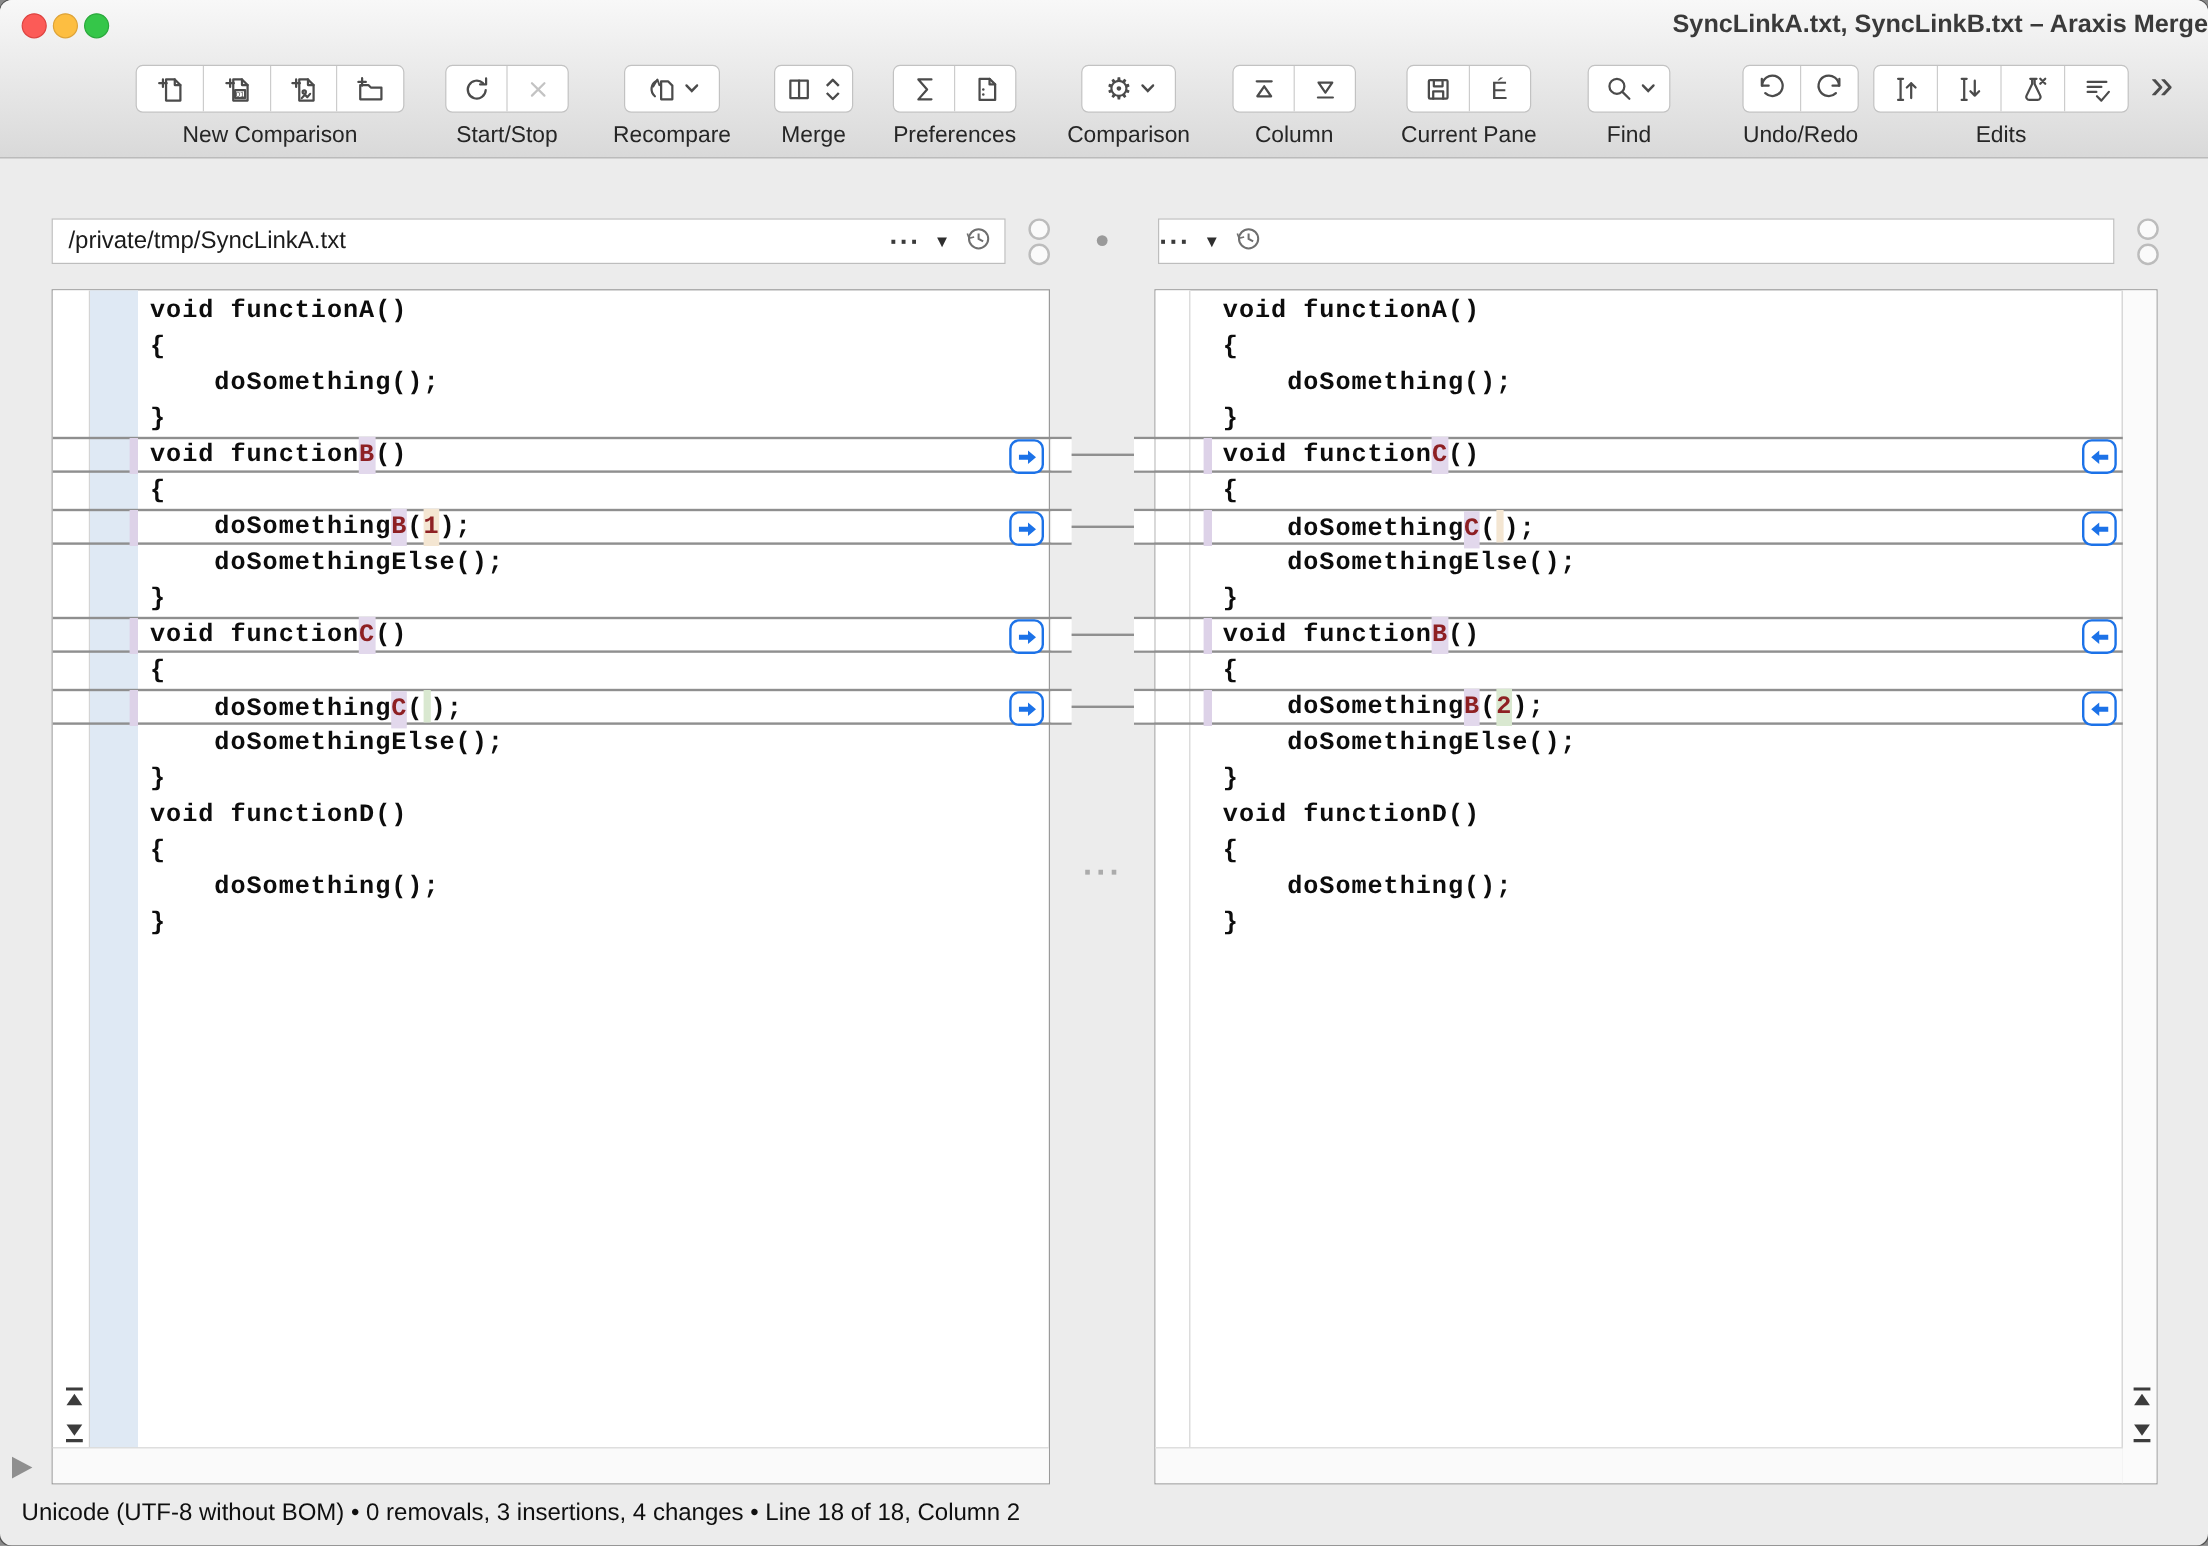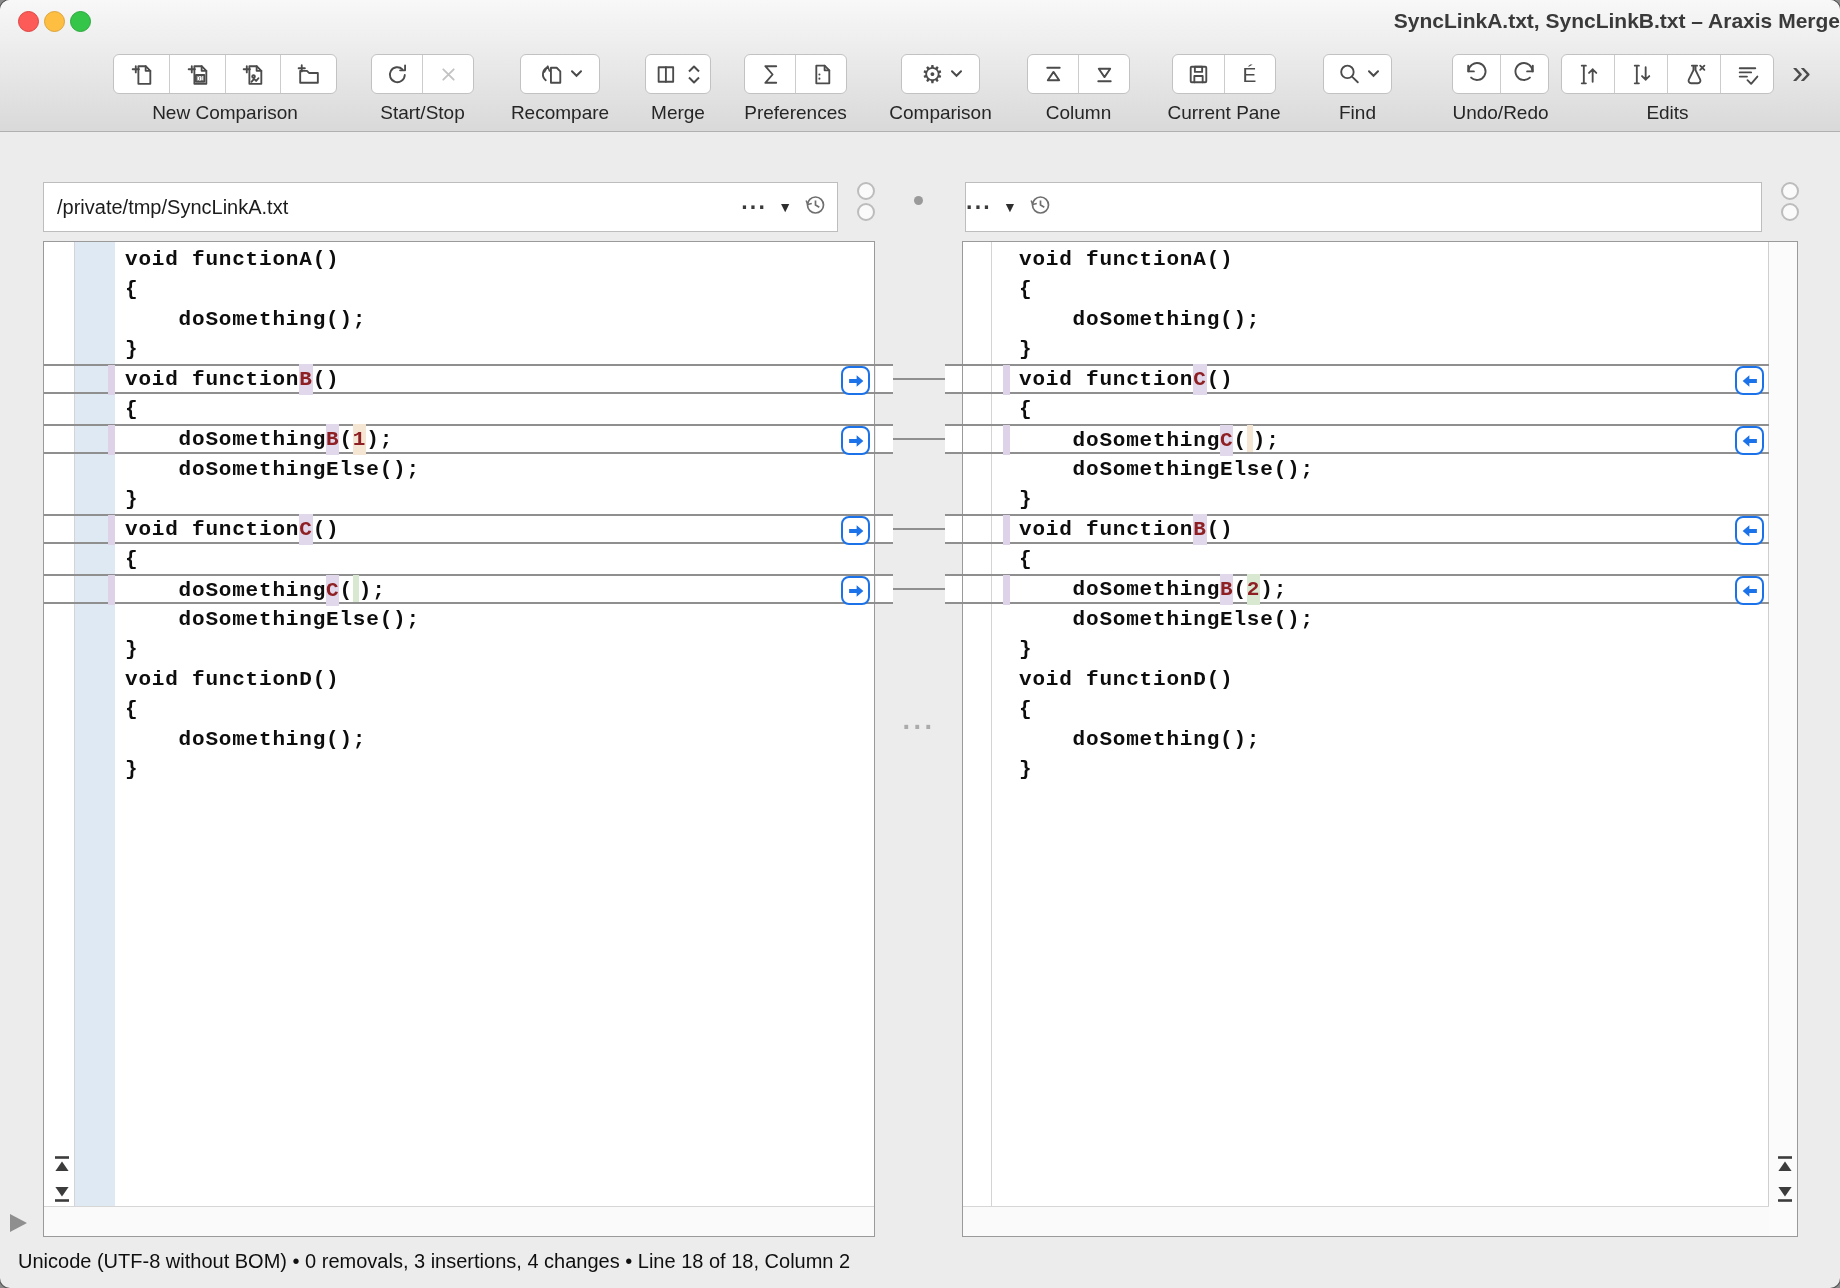--- a/index.html
+++ b/index.html
@@ -18,21 +18,21 @@
   .tb-seg-row{display:flex;height:40px;background:#fff;border:1px solid #c2c2c2;border-radius:6px;overflow:hidden;box-sizing:border-box;}
   .tb-seg{flex:1;display:flex;align-items:center;justify-content:center;gap:5px;border-right:1px solid #cccccc;}
   .tb-seg:last-child{border-right:none;}
   .tb-seg svg{display:block;}
   .tb-seg.disabled path{stroke:#c3c3c3;}
   .tb-label{position:absolute;top:48px;left:50%;transform:translateX(-50%);white-space:nowrap;
             font-size:19px;color:#262626;}
   .overflow{position:absolute;left:1792px;top:52px;font-size:34px;color:#4c4c4c;}
 
   
-  .pathbar{position:absolute;top:182px;height:50px;background:#fff;border:1px solid #bdbdbd;
+  .pathbar{position:absolute;top:182px;height:38px;background:#fff;border:1px solid #bdbdbd;
            box-sizing:border-box;display:flex;align-items:center;}
   .pb-left{left:43px;width:795px;}
   .pb-right{left:965px;width:797px;}
   .path-text{flex:1;padding-left:13px;font-size:20px;color:#1b1b1b;white-space:nowrap;overflow:hidden;}
   .path-controls{display:flex;align-items:center;gap:11px;padding-right:10px;}
   .ellipsis{font-size:23px;font-weight:bold;letter-spacing:1px;color:#3a3a3a;line-height:20px;}
   .dd-arrow{font-size:14px;color:#2e2e2e;}
 
   .linkdot{position:absolute;width:18px;height:18px;border:2px solid #bcbcbc;border-radius:50%;background:#fafafa;box-sizing:border-box;}
   .middot{position:absolute;width:9px;height:9px;border-radius:50%;background:#9a9a9a;}

